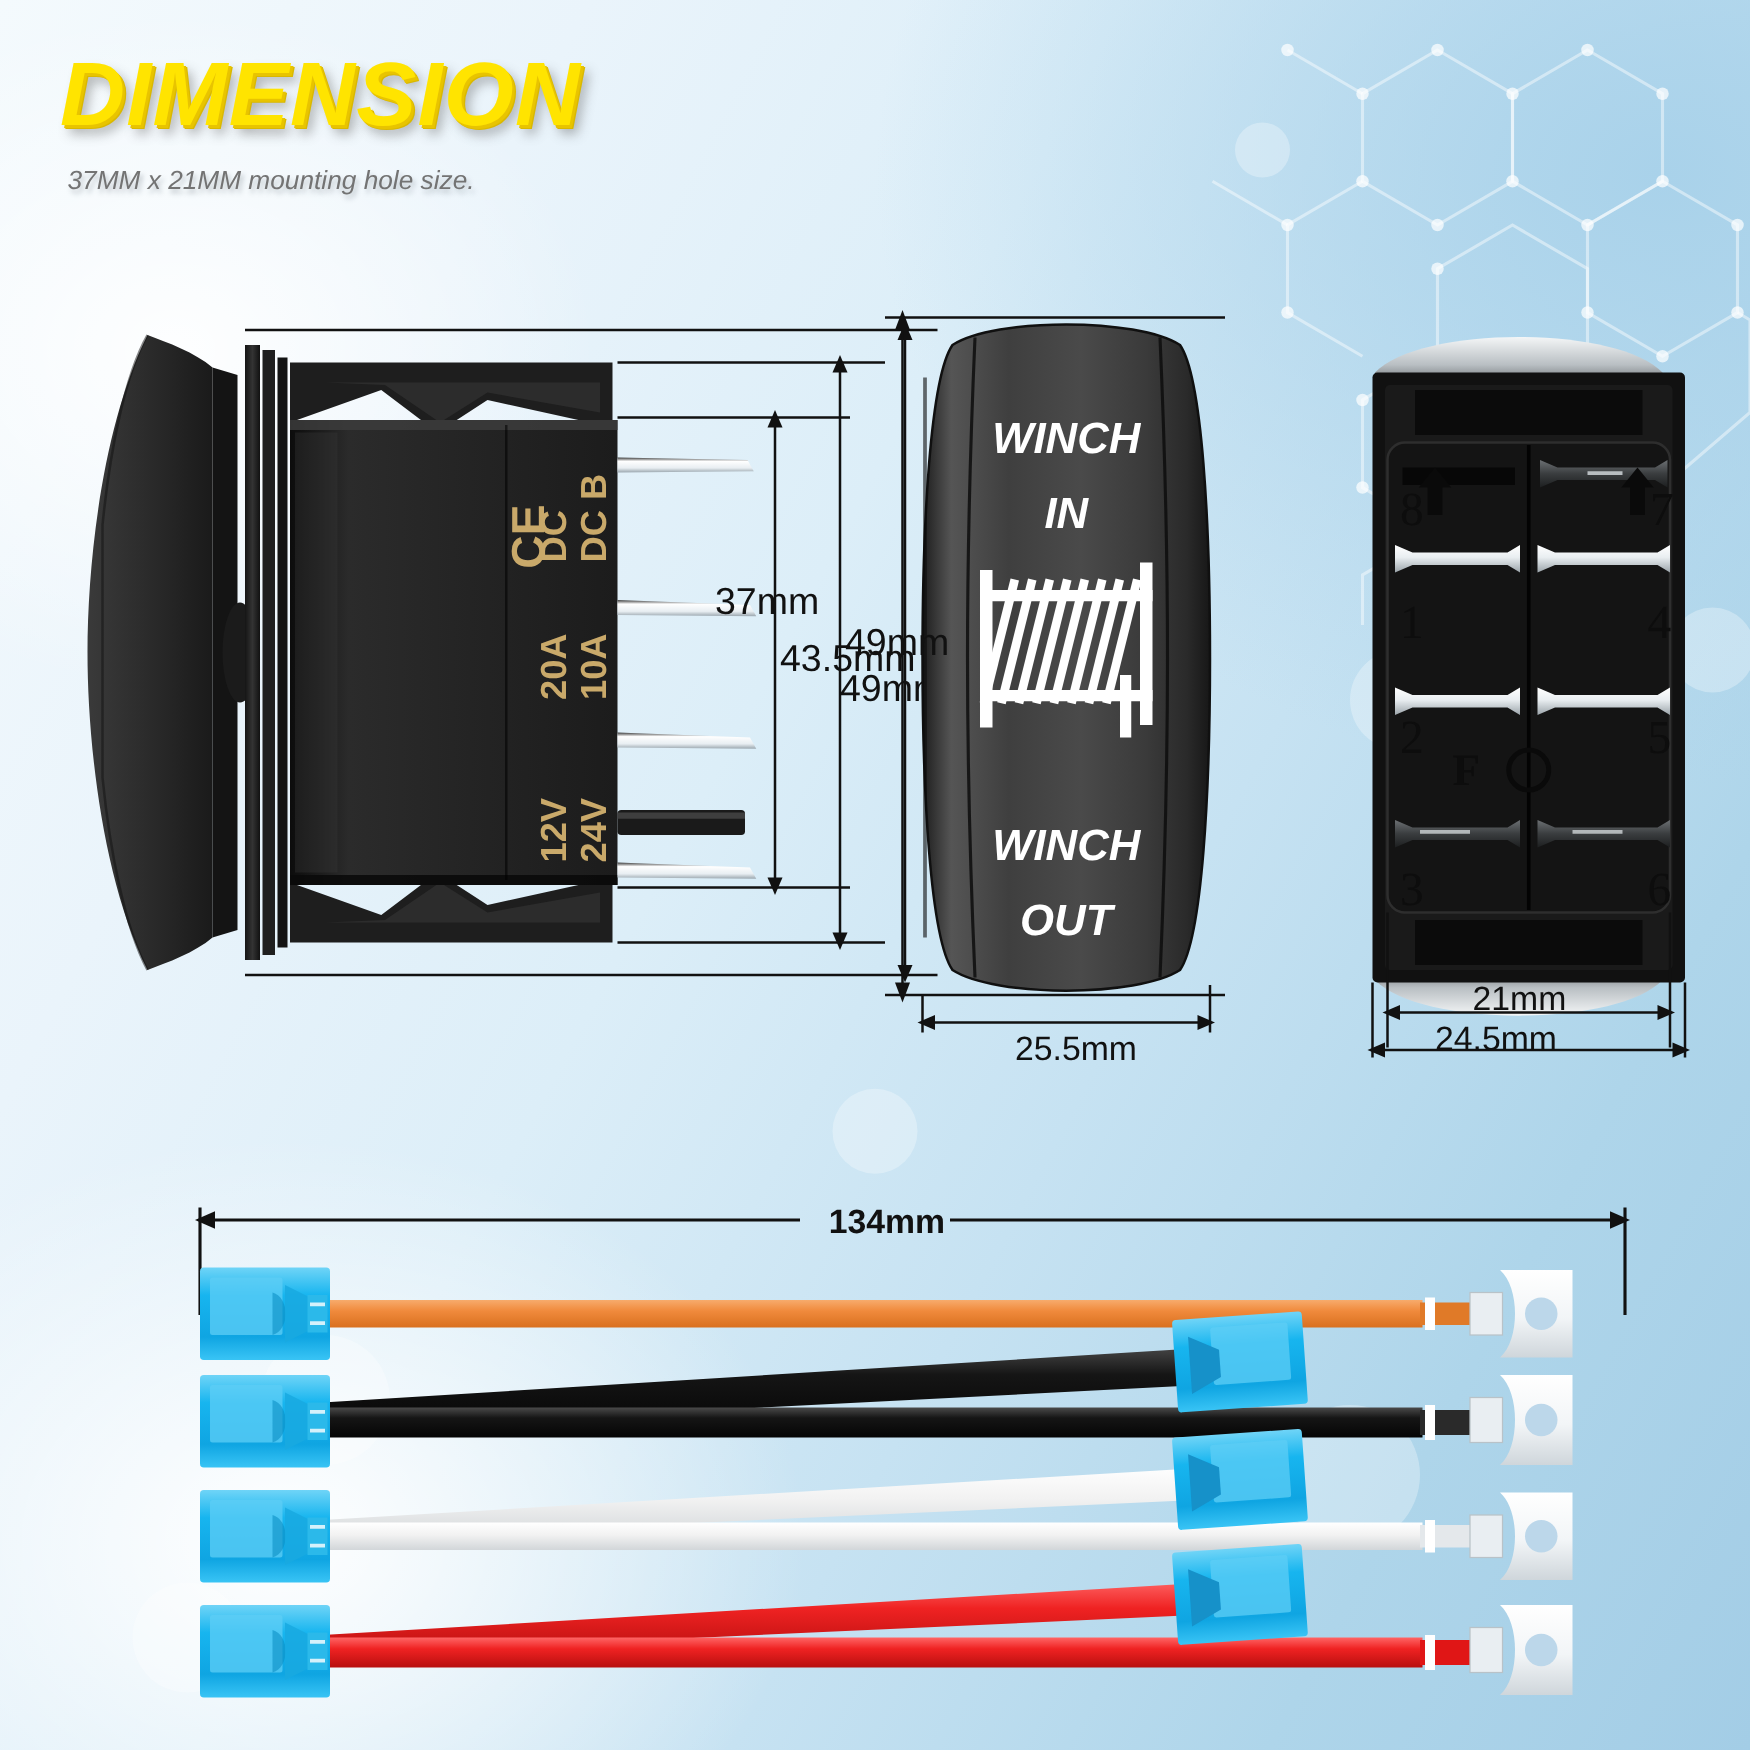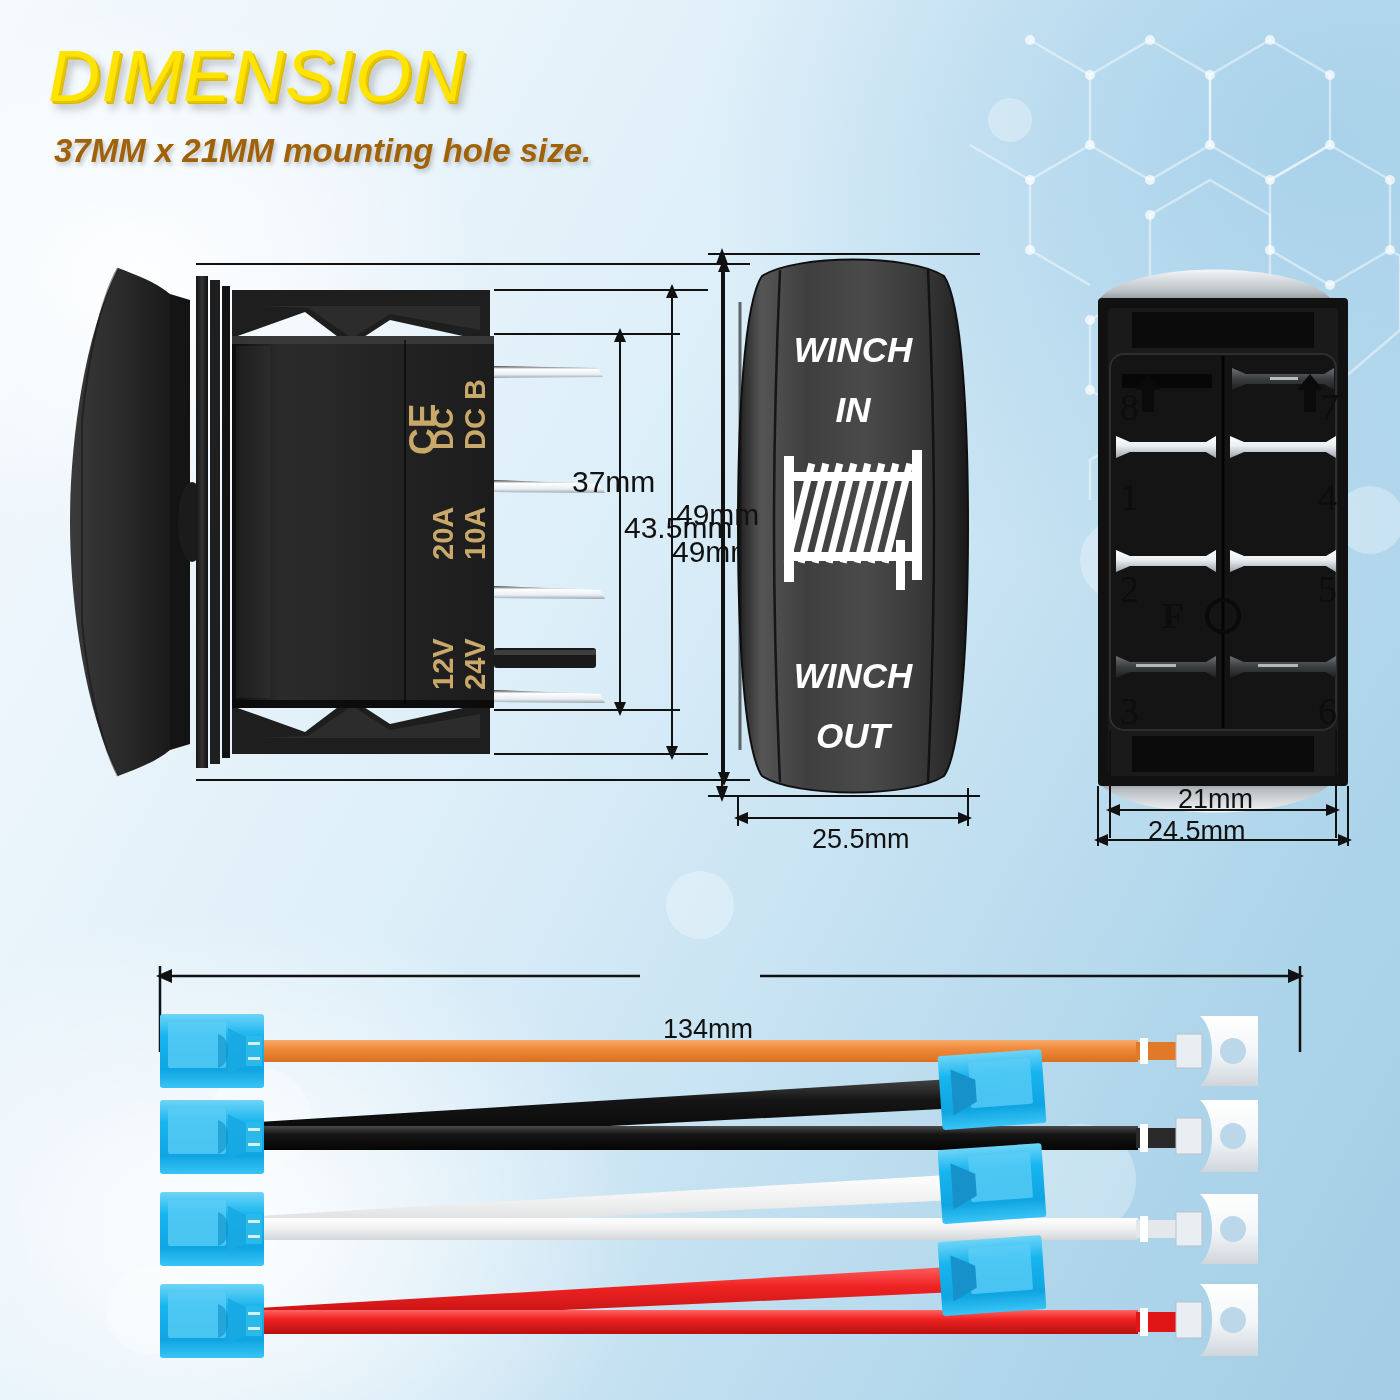--- a/index.html
+++ b/index.html
@@ -23,37 +23,37 @@
       radial-gradient(ellipse 520px 420px at 10% 20%, rgba(255,255,255,0.92) 0%, rgba(255,255,255,0.0) 65%),
       radial-gradient(ellipse 900px 700px at 95% 10%, #a9d2ea 0%, rgba(169,210,234,0) 70%),
       linear-gradient(118deg, #f4fafd 0%, #eaf4fb 22%, #dceef8 42%, #c6e2f2 62%, #aed5ea 82%, #a3cde6 100%);
   }
   #bgsvg { position: absolute; inset: 0; width: 1400px; height: 1400px; }
 
   
   #header { position: absolute; left: 48px; top: 40px; }
   #title {
     font-size: 72px;
-    font-weight: normal;
+    font-weight: bold;
     font-style: italic;
     letter-spacing: 1px;
     color: #ffe400;
     text-shadow:
       2px 2px 0 #e8c400,
       3px 3px 0 #d9b800,
       6px 7px 9px rgba(90,90,90,0.45);
     line-height: 1;
   }
   #subtitle {
     margin-top: 22px;
     margin-left: 6px;
-    font-size: 33px;
+    font-size: 21px;
     font-style: italic;
-    font-weight: bold;
-    color: #a16207;
+    font-weight: normal;
+    color: #737373;
     text-shadow: 2px 3px 4px rgba(120,130,140,0.45);
     line-height: 1;
   }
 
   
   .dimlabel {
     position: absolute;
     font-size: 30px;
     color: #111;
     white-space: nowrap;
@@ -533,13 +533,13 @@
       <path d="M78 344 C92 348 92 374 78 378 L78 344 Z" fill="#0b8fc4" opacity="0.6"></path>
       <path d="M88 338 L112 350 L112 372 L88 384 Z" fill="#19a9e0" opacity="0.85"></path>
       <rect x="106" y="346" width="16" height="30" fill="#2bb9ea"></rect>
       <rect x="108" y="352" width="12" height="3" fill="#ffffff" opacity="0.8"></rect>
       <rect x="108" y="367" width="12" height="3" fill="#ffffff" opacity="0.8"></rect>
     </g>
   </g>
 </svg>
 </div>
 
-<div class="dimlabel big" style="left:663px; top:1014px;">134mm</div>
+<div class="dimlabel big" style="left:663px; top:962px;font-weight:bold;">134mm</div>
 
 </body></html>

